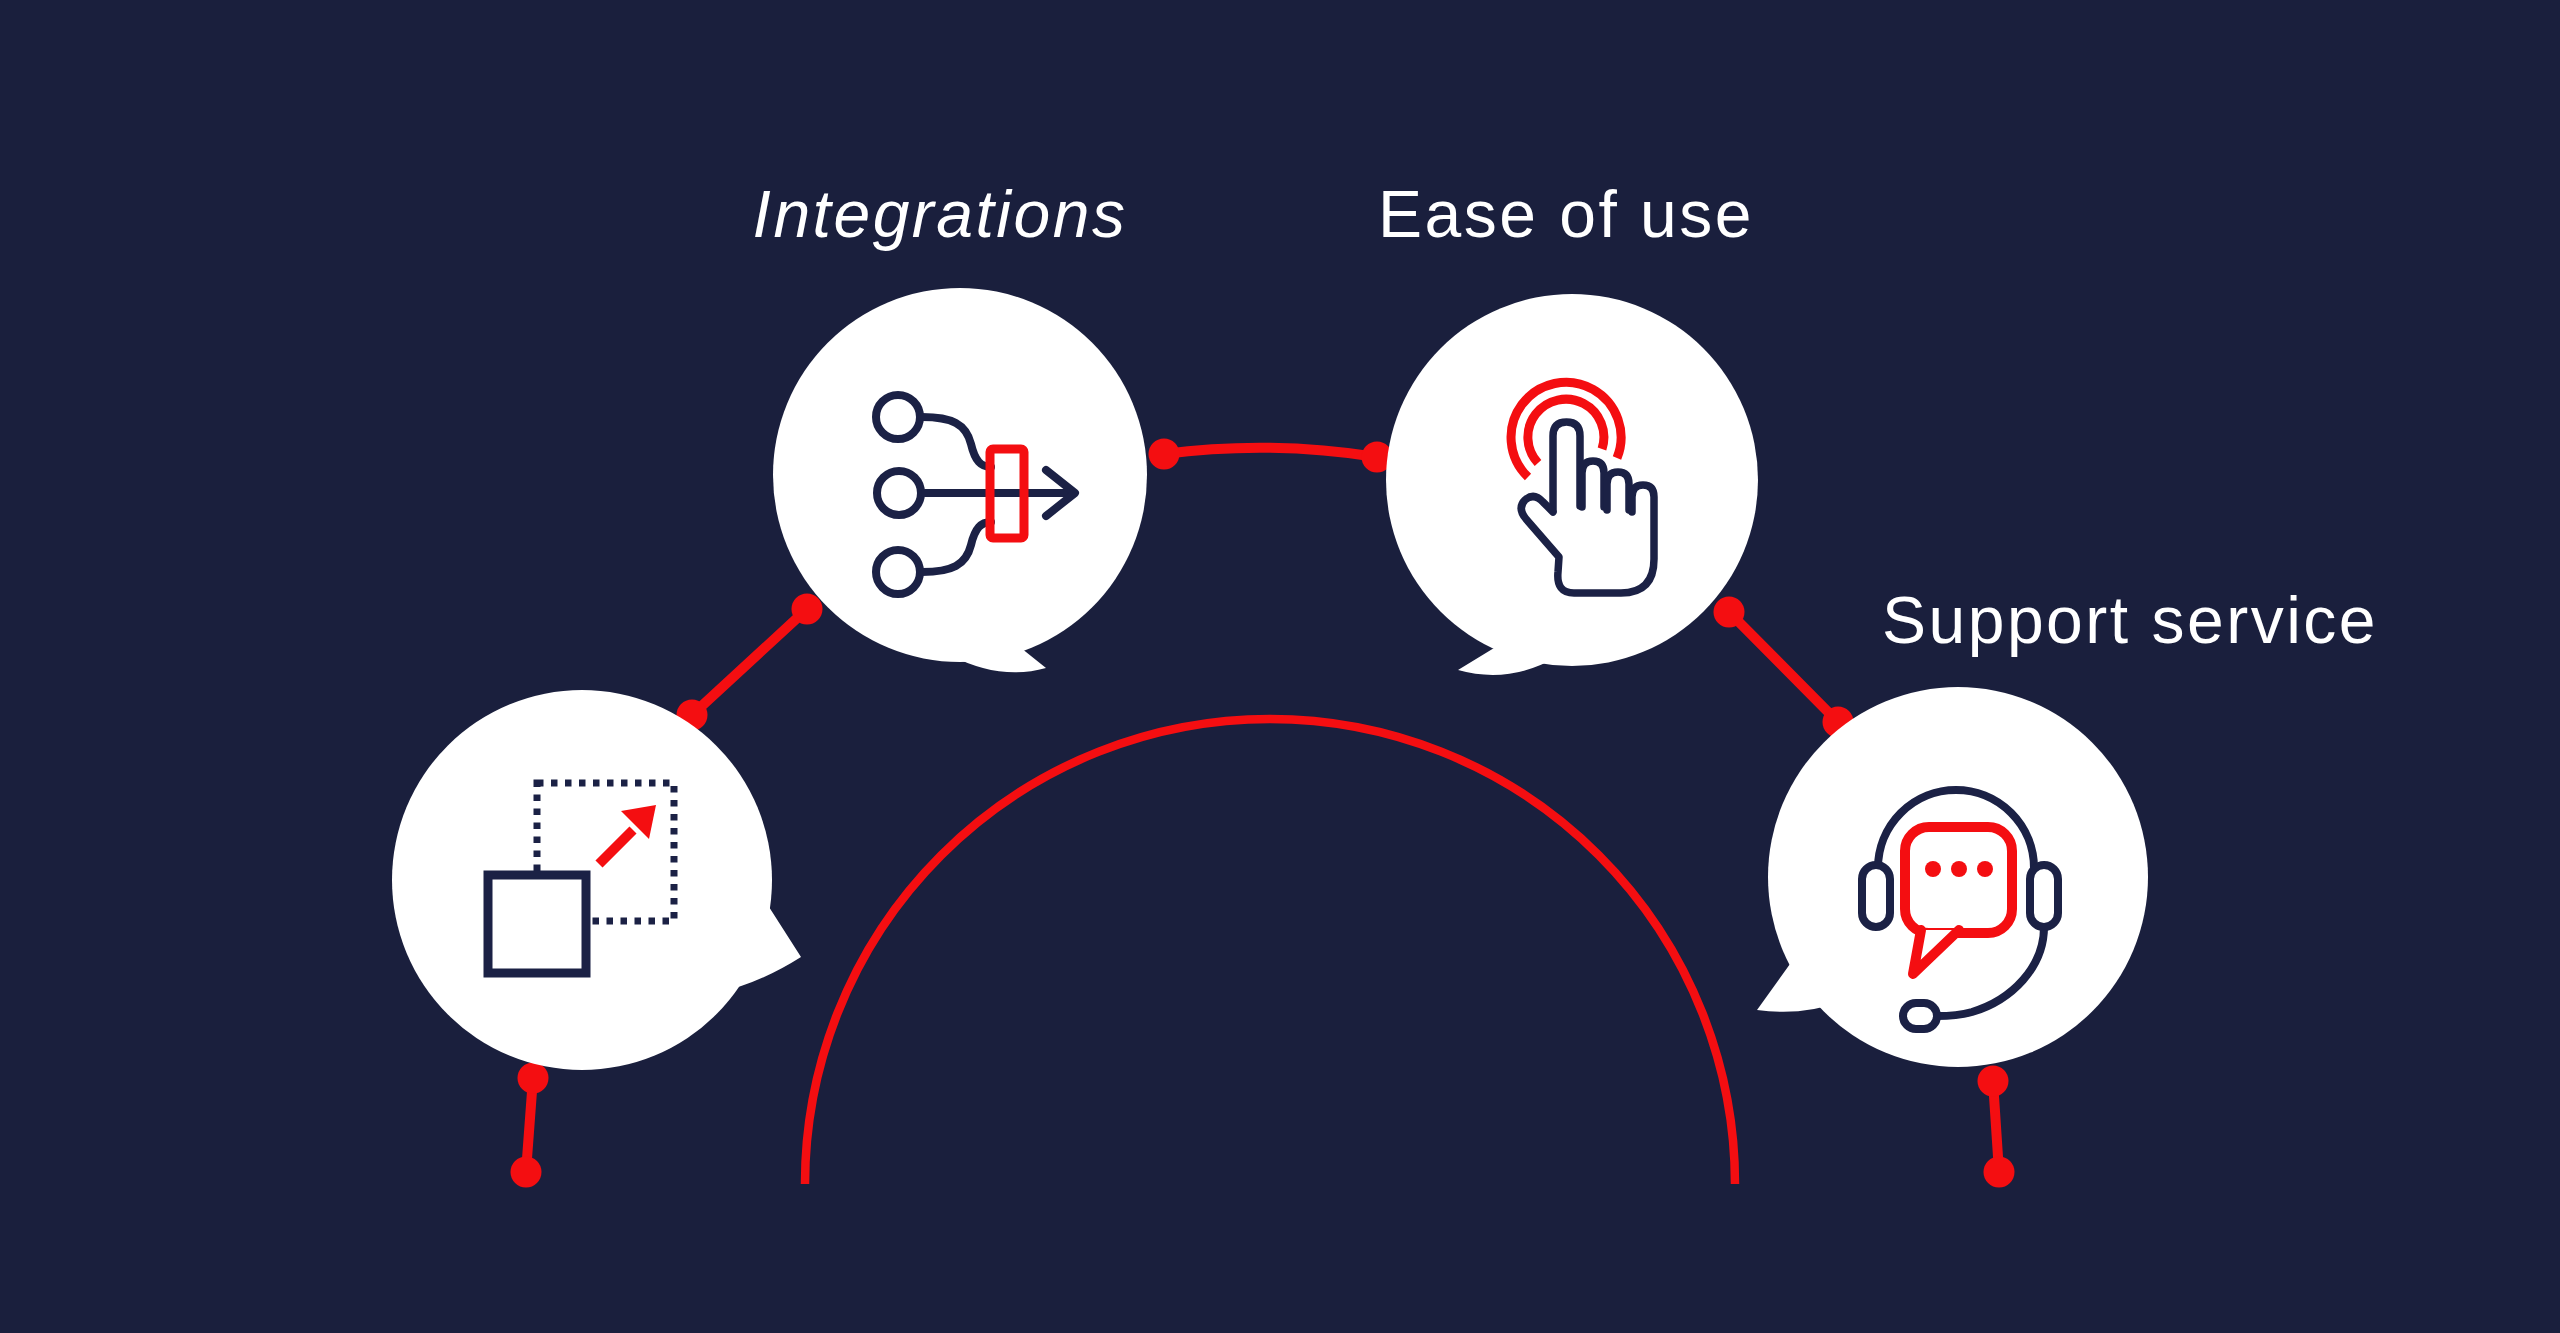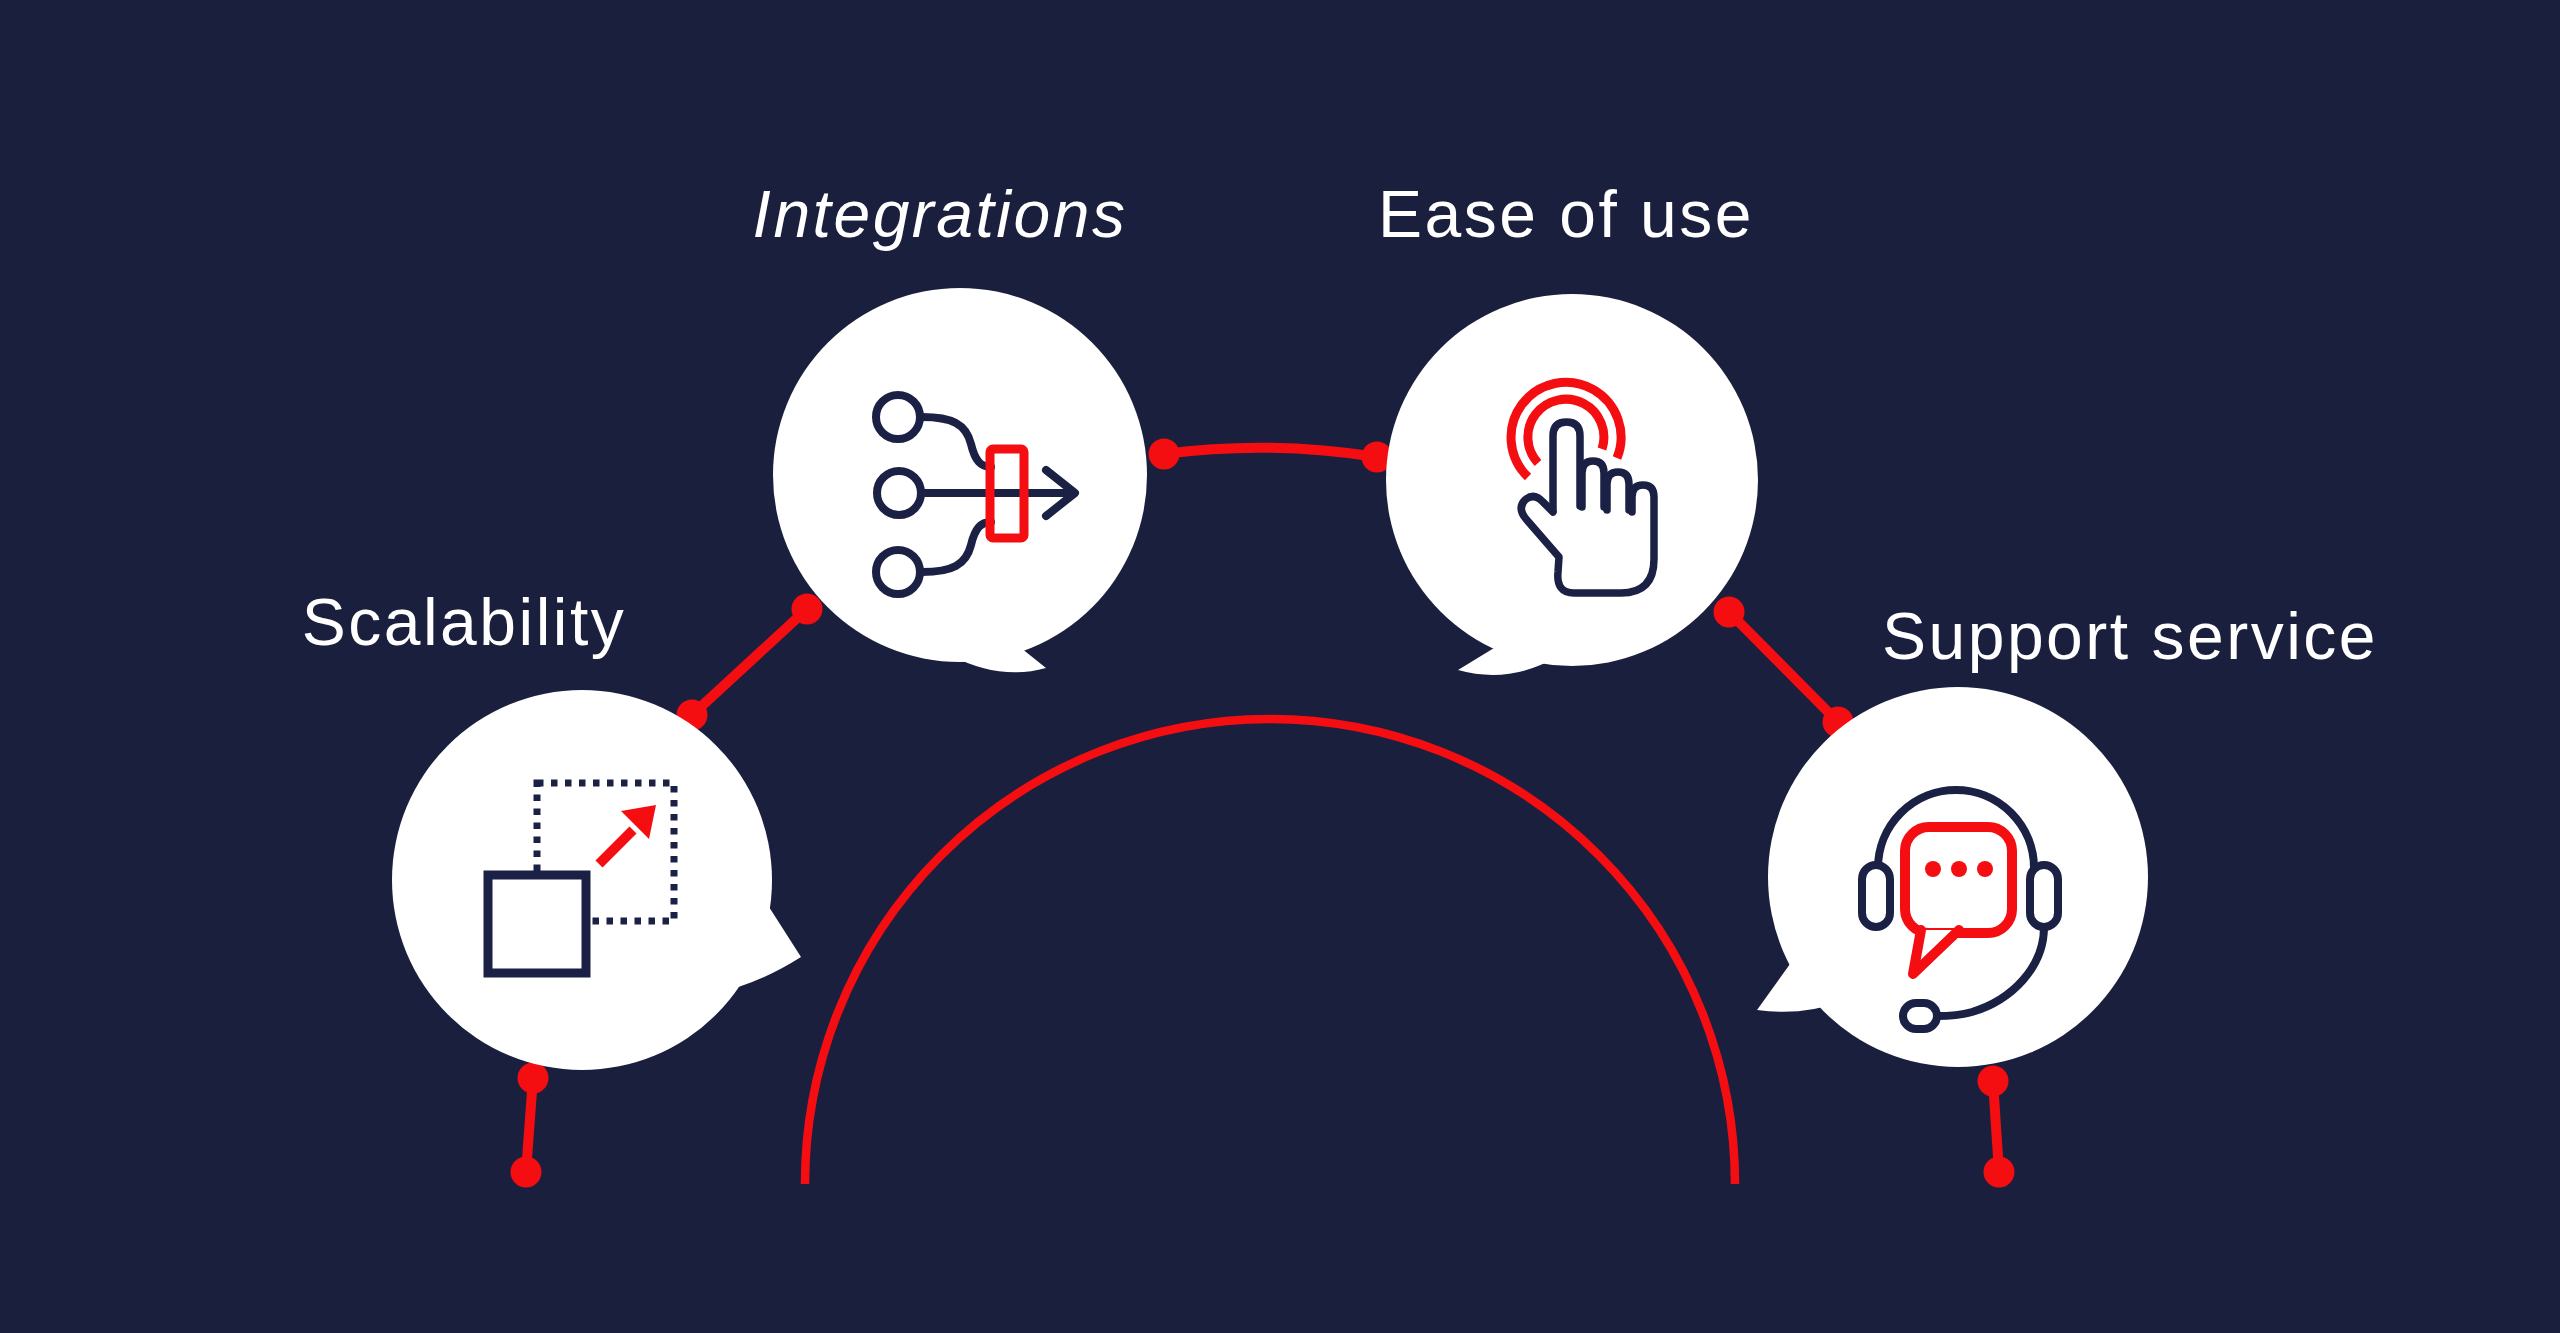--- a/index.html
+++ b/index.html
@@ -123,18 +123,17 @@
         <rect x="1903" y="1003" width="34" height="26" rx="13" class="white-f navy-s" stroke-width="8"></rect>
         <rect x="1905" y="827" width="107" height="106" rx="24" class="white-f red-s" stroke-width="10"></rect>
         <path d="M 1921 930 L 1913 974 L 1959 930" class="white-f red-s rnd" stroke-width="10"></path>
         <circle cx="1933" cy="869" r="8" class="red-f"></circle>
         <circle cx="1959" cy="869" r="8" class="red-f"></circle>
         <circle cx="1985" cy="869" r="8" class="red-f"></circle>
       </g>
     </g>
   </svg>
 
-  <div class="label" style="left:464px;top:622px;">Scalability</div>
   <div class="label" style="left:940px;top:214px;font-style:italic;">Integrations</div>
   <div class="label" style="left:1566px;top:214px;">Ease of use</div>
-  <div class="label" style="left:2130px;top:620px;margin-top:16px;">Support service</div>
+  <div class="label" style="left:2130px;top:620px;">Support service</div>
 
 </div>
 
 </body></html>

